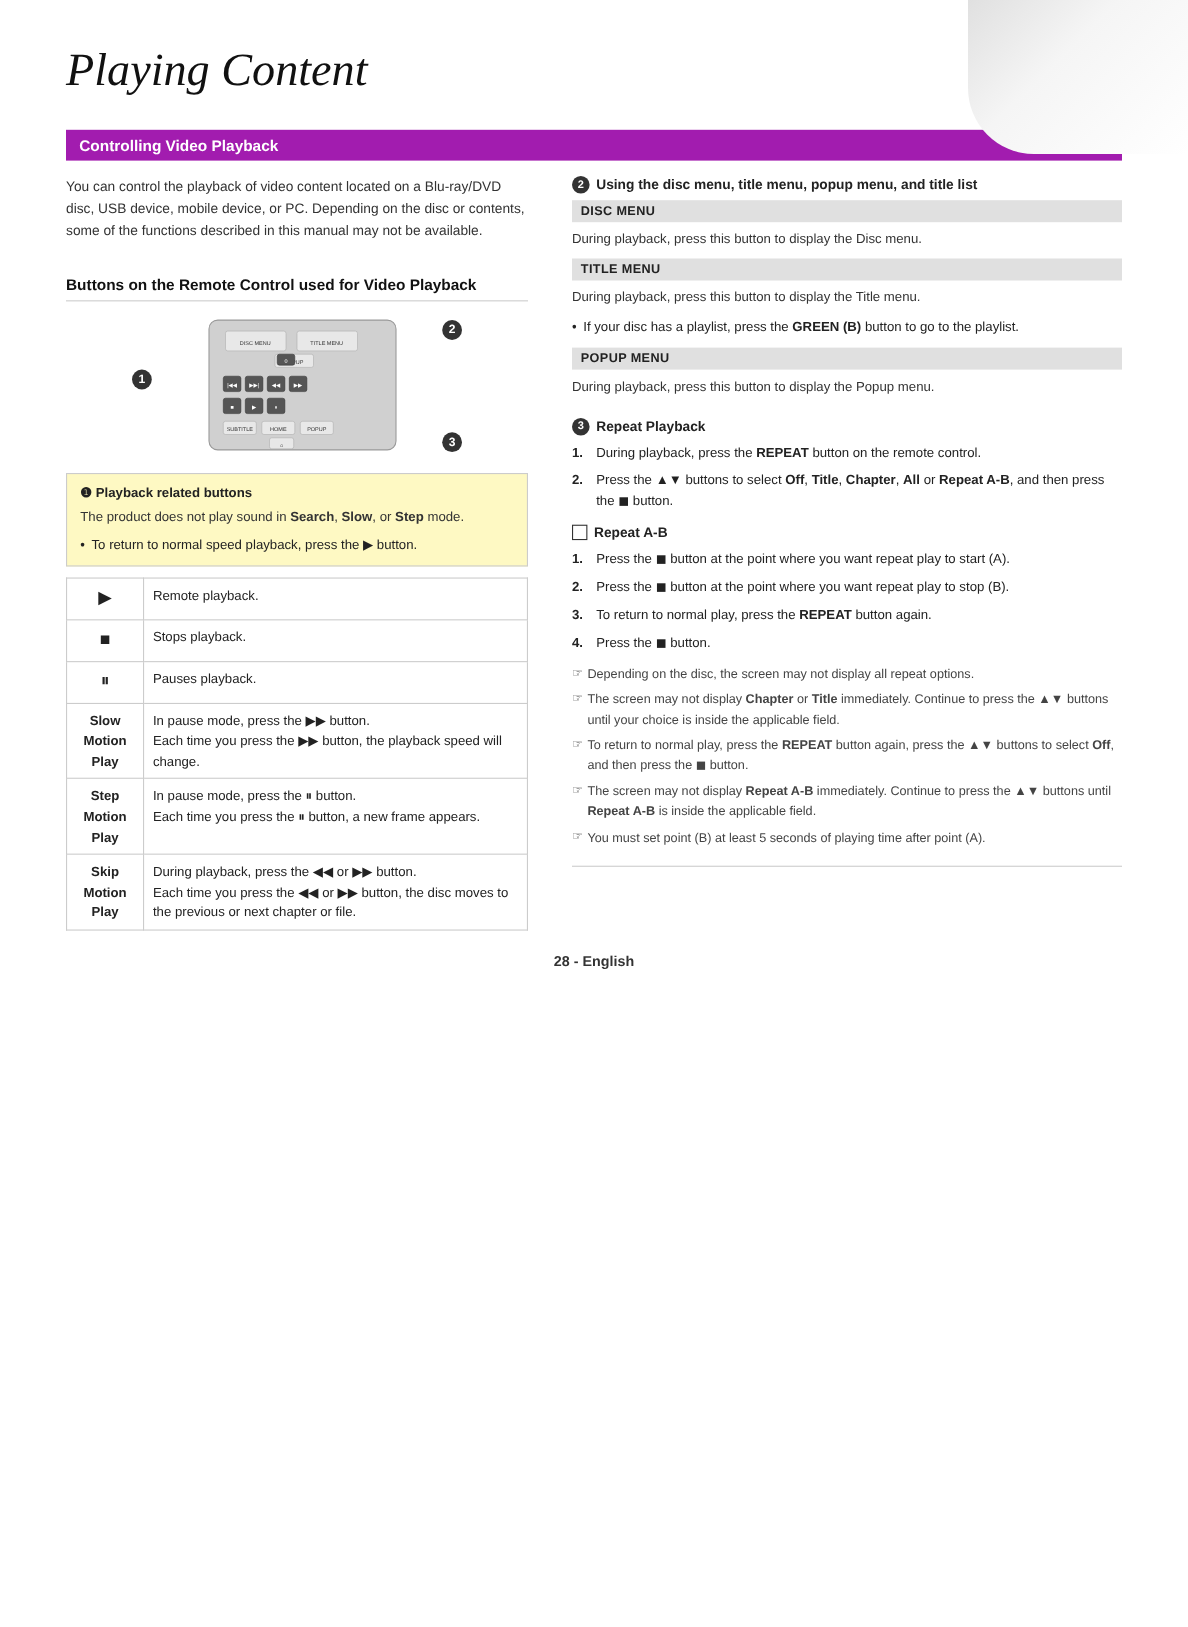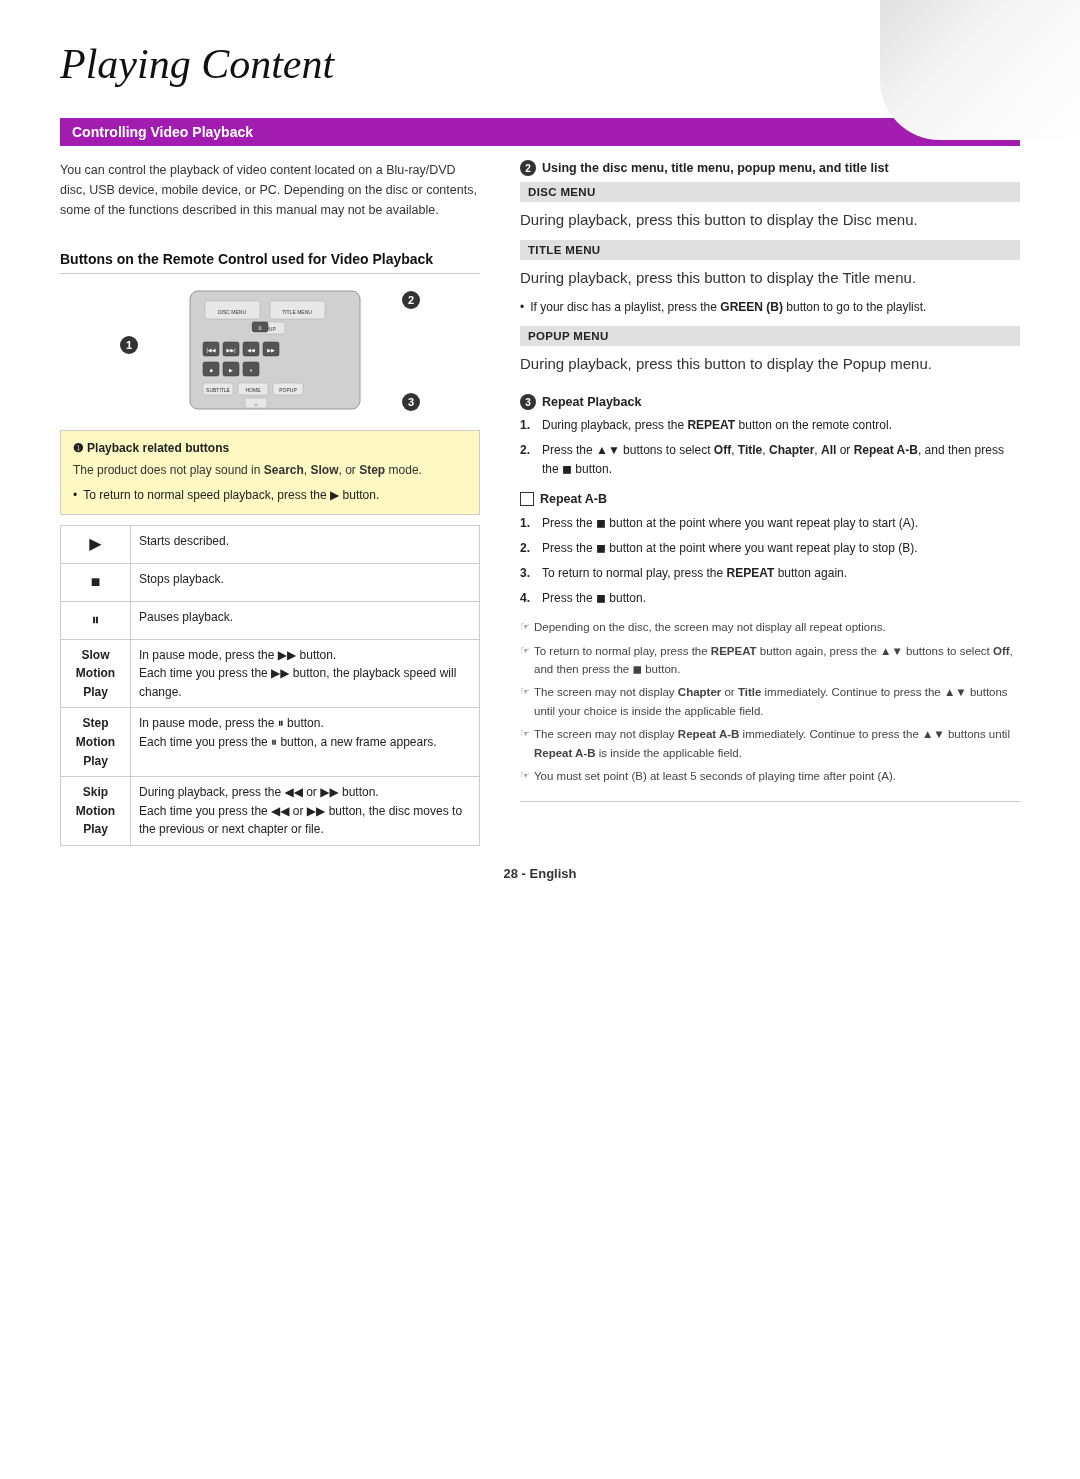--- a/index.html
+++ b/index.html
@@ -193,21 +193,21 @@
       background: #e0e0e0;
       font-weight: bold;
       font-size: 11.5px;
       padding: 4px 8px;
       margin-bottom: 6px;
       text-transform: uppercase;
       letter-spacing: 0.03em;
     }
 
     .right-para {
-      font-size: 15px;
+      font-size: 12px;
       line-height: 1.6;
       margin-bottom: 8px;
       color: #333;
     }
 
     .numbered-list {
       list-style: none;
       padding: 0;
       margin: 0 0 10px 0;
     }
@@ -381,21 +381,21 @@
         <div class="bullet-item">
           <span class="bullet-dot">•</span>
           <span>To return to normal speed playback, press the ▶ button.</span>
         </div>
       </div>
 
       <table class="playback-table">
         <tbody>
           <tr class="icon-row">
             <td>▶</td>
-            <td>Starts described.</td>
+            <td>Remote playback.</td>
           </tr>
           <tr class="icon-row">
             <td>■</td>
             <td>Stops playback.</td>
           </tr>
           <tr class="icon-row">
             <td>⏸</td>
             <td>Pauses playback.</td>
           </tr>
           <tr>
@@ -473,22 +473,22 @@
             </li>
             <li>
               <span class="li-num">4.</span>
               <span>Press the ◼ button.</span>
             </li>
           </ol>
         </div>
 
         <div class="notes-section">
           <div class="note-line">Depending on the disc, the screen may not display all repeat options.</div>
+          <div class="note-line">The screen may not display <span class="bold"><strong>Chapter</strong></span> or <span class="bold"><strong>Title</strong></span> immediately. Continue to press the ▲▼ buttons until your choice is inside the applicable field.</div>
           <div class="note-line">To return to normal play, press the <strong>REPEAT</strong> button again, press the ▲▼ buttons to select <strong>Off</strong>, and then press the ◼ button.</div>
-          <div class="note-line">The screen may not display <span class="bold"><strong>Chapter</strong></span> or <span class="bold"><strong>Title</strong></span> immediately. Continue to press the ▲▼ buttons until your choice is inside the applicable field.</div>
           <div class="note-line">The screen may not display <strong>Repeat A-B</strong> immediately. Continue to press the ▲▼ buttons until <strong>Repeat A-B</strong> is inside the applicable field.</div>
           <div class="note-line">You must set point (B) at least 5 seconds of playing time after point (A).</div>
         </div>
 
         <hr class="bottom-divider">
       </div>
     </div>
   </div>
 
   <div class="page-number">28 - English</div>

